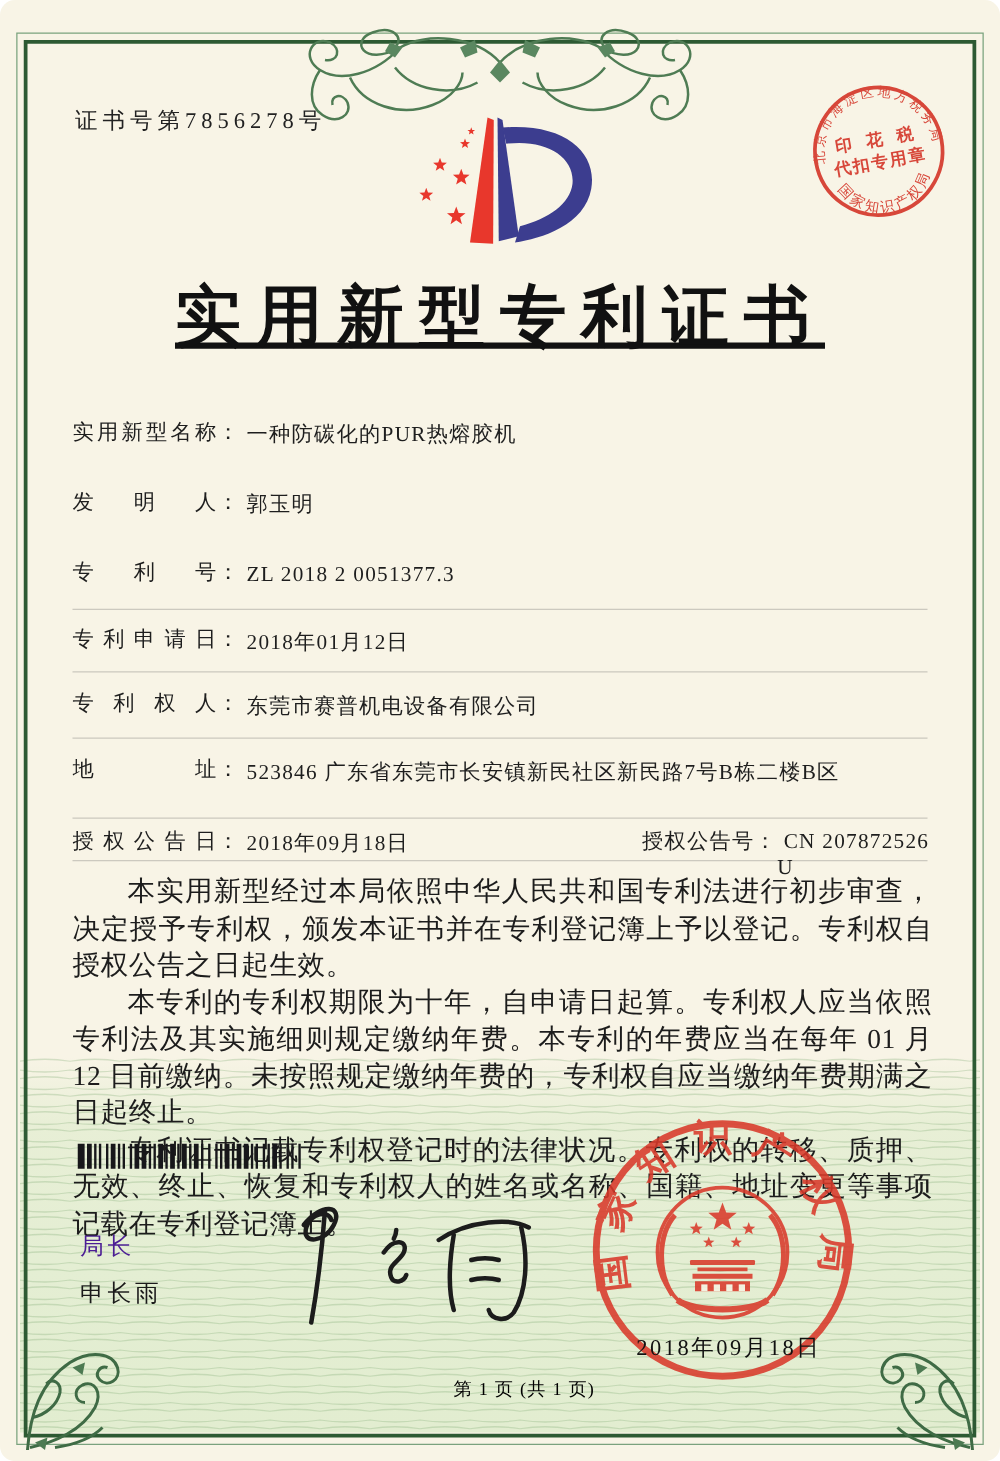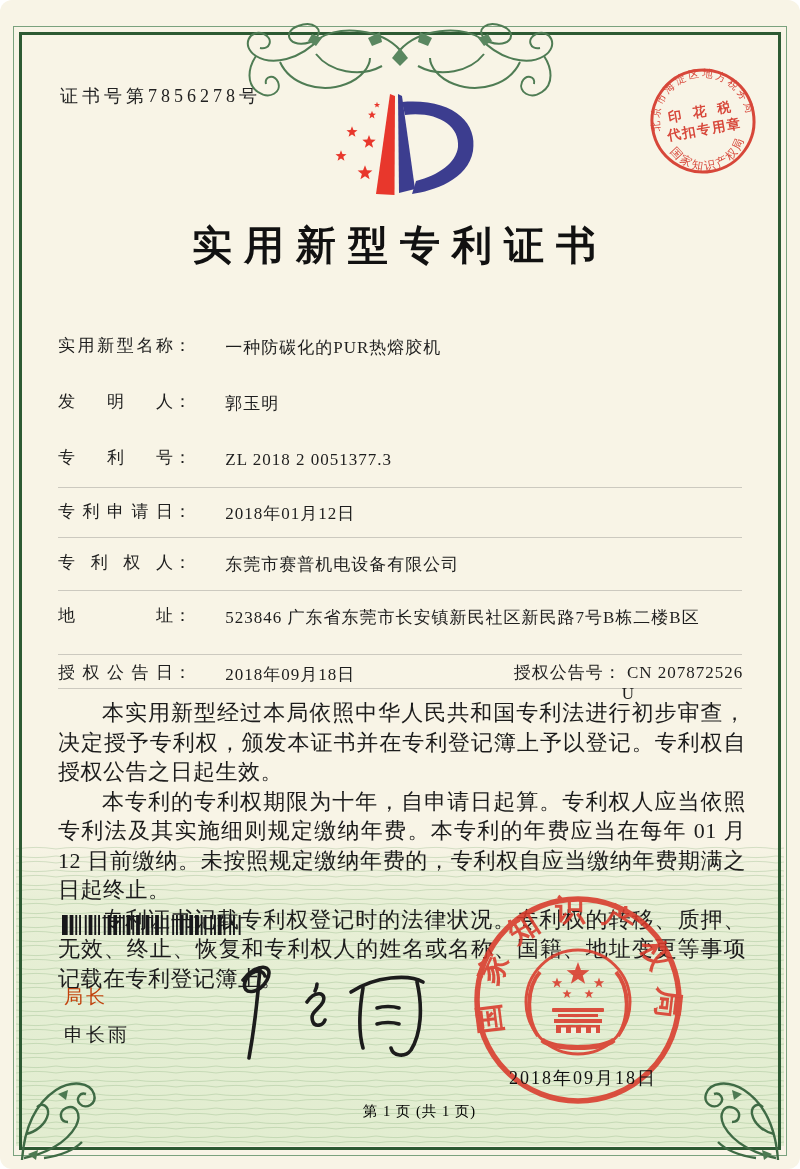--- a/index.html
+++ b/index.html
@@ -5,34 +5,34 @@
   html,body{margin:0;padding:0;}
   body{width:800px;height:1169px;font-family:"Liberation Serif","DejaVu Serif",serif;}
   .cert{position:relative;width:800px;height:1169px;background:#f8f4e6;overflow:hidden;color:#2a2a2a;border-radius:12px;}
   .green-zone{position:absolute;left:16px;right:16px;top:845px;height:301px;
     background:linear-gradient(180deg, rgba(231,239,214,0) 0%, rgba(229,238,211,.85) 18%, #e4eed3 55%, #e2edd0 100%);}
   .green-zone svg{position:absolute;left:0;top:0;}
   .rule{position:absolute;left:58px;right:58px;height:1px;background:rgba(90,90,90,.28);}
   .frame-outer{position:absolute;left:13px;right:13px;top:26px;bottom:13px;border:1px solid #7aa27e;}
   .frame-inner{position:absolute;left:19px;right:19px;top:32px;bottom:19px;border:3px solid #2d5a33;}
   .cert-no{position:absolute;left:60px;top:84px;font-size:18px;letter-spacing:4px;color:#222;}
-  .title{position:absolute;left:0;right:0;top:218px;text-align:center;font-size:40px;font-weight:700;
-    letter-spacing:12px;color:#111;}
+  .title{position:absolute;left:0;right:0;top:218px;text-align:center;font-size:53px;font-weight:700;
+    letter-spacing:12px;color:#111;text-decoration:underline;}
   .frow{position:absolute;left:58px;right:56px;font-size:17px;letter-spacing:1px;color:#1e1e1e;}
   .flabel{display:inline-block;width:116px;text-align:justify;text-align-last:justify;
     vertical-align:top;height:1.35em;overflow:hidden;}
   .flabel::after{content:"";display:inline-block;width:100%;}
   .fcolon{display:inline-block;vertical-align:top;}
-  .fvalue{display:inline-block;vertical-align:top;max-width:560px;line-height:28px;margin-left:28px;}
+  .fvalue{display:inline-block;vertical-align:top;max-width:560px;line-height:28px;}
   .grant-right{position:absolute;left:455px;top:0;text-align:center;}
   .paras{position:absolute;left:58px;right:54px;top:698px;font-size:22px;line-height:29.5px;
     text-align:justify;color:#1c1c1c;letter-spacing:.5px;}
   .paras p{margin:0;text-indent:2em;}
   .barcode{position:absolute;left:62px;top:914px;}
-  .sig-title{position:absolute;left:64px;top:984px;font-size:19px;letter-spacing:3px;color:#c2410c;}
+  .sig-title{position:absolute;left:64px;top:984px;font-size:19px;letter-spacing:3px;color:#4c1d95;}
   .sig-name{position:absolute;left:64px;top:1022px;font-size:19px;letter-spacing:3px;color:#1a1a1a;}
   .sig-script{position:absolute;left:205px;top:950px;}
   .seal{position:absolute;left:468px;top:890px;}
   .seal-date{position:absolute;left:478px;top:1066px;width:210px;text-align:center;font-size:18px;
     letter-spacing:2px;color:#111;}
   .footer{position:absolute;left:0;right:0;top:1102px;text-align:center;font-size:14.5px;
     letter-spacing:1px;color:#000000;padding-left:39px;}
   .tax-stamp{position:absolute;left:628px;top:46px;}
   .logo{position:absolute;left:312px;top:90px;}
   .ornament-top{position:absolute;left:220px;top:8px;}

